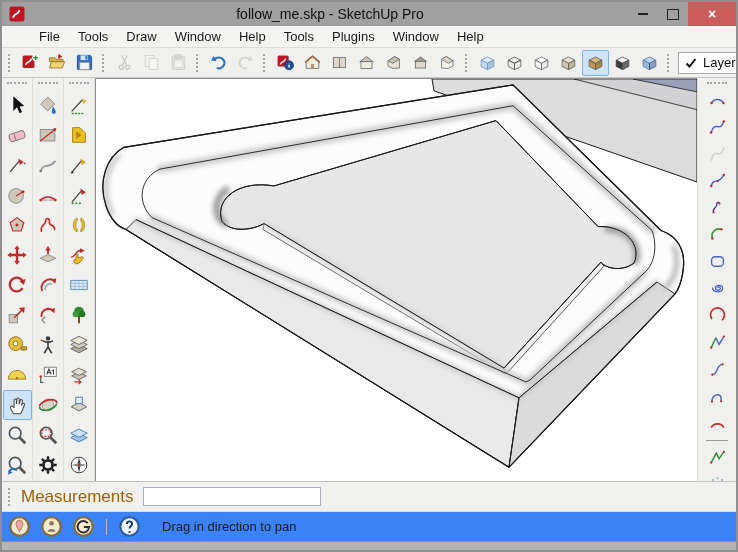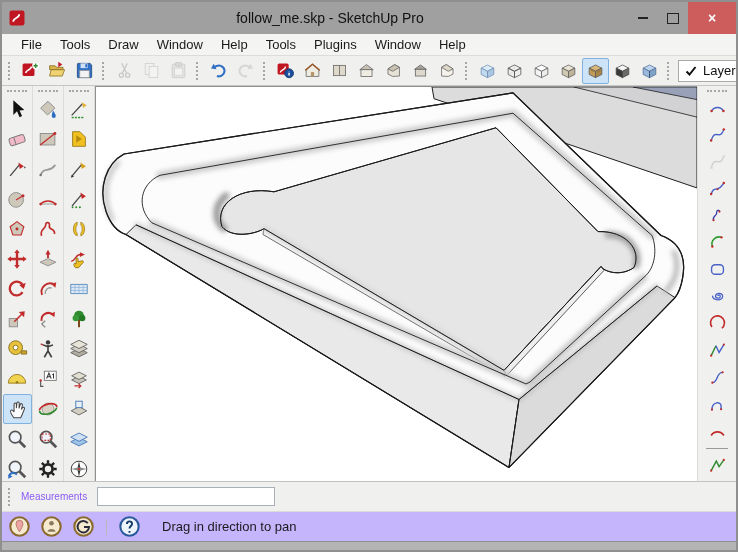--- a/index.html
+++ b/index.html
@@ -1,27 +1,27 @@
 <!DOCTYPE html>
 <html><head>
 <meta charset="utf-8">
 <style>
   html,body{margin:0;padding:0;background:#6b6b6b;font-family:"Liberation Sans","DejaVu Sans",sans-serif;}
   .window{width:738px;height:552px;box-sizing:border-box;border:2px solid #8f8f8f;outline:1px solid #5a5a5a;background:#f0f0ee;display:flex;flex-direction:column;overflow:hidden;}
   
-  .titlebar{height:32px;background:#a0a0a0;display:flex;align-items:center;flex:0 0 auto;}
+  .titlebar{height:24px;background:#a0a0a0;display:flex;align-items:center;flex:0 0 auto;}
   .titlebar .appicon{width:18px;height:18px;margin:0 6px;}
   .titlebar .title{flex:1;text-align:center;font-size:14px;color:#111;white-space:nowrap;overflow:hidden;}
   .winbtns{display:flex;height:100%;}
   .winbtn{width:30px;height:100%;display:flex;align-items:center;justify-content:center;cursor:default;}
   .winbtn .minbar{width:10px;height:2px;background:#222;}
   .winbtn .maxbox{width:10px;height:9px;border:1.5px solid #222;}
   .winbtn.close{width:48px;background:#cd5c5c;color:#fff;font-size:14px;font-weight:bold;}
   
-  .menubar{height:21px;background:#f4f4f2;border-bottom:1px solid #dcdcda;display:flex;align-items:center;padding-left:10px;flex:0 0 auto;}
+  .menubar{height:21px;background:#f4f4f2;border-bottom:1px solid #dcdcda;display:flex;align-items:center;padding-left:28px;flex:0 0 auto;}
   .menu-item{font-size:13px;color:#1a1a1a;padding:1px 9px;cursor:default;}
   
   .toolbar-top{height:29px;display:flex;align-items:center;padding:0 2px;background:#f0f0ee;border-bottom:1px solid #c6c6c4;flex:0 0 auto;}
   .th{width:3px;height:18px;border-left:2px dotted #a6a6a6;margin:0 4px;flex:0 0 auto;}
   .tgroup{display:flex;align-items:center;}
   .tbtn{width:25px;height:24px;display:flex;align-items:center;justify-content:center;border:1px solid transparent;border-radius:2px;cursor:default;flex:0 0 auto;}
   .tbtn.selected{background:#cde3f7;border-color:#7fb2e0;}
   .tbtn.disabled{opacity:.38;filter:grayscale(1);}
   .icn{width:19px;height:19px;display:block;}
   .left .icn{width:22px;height:22px;}
@@ -36,24 +36,24 @@
   .colhandle{width:20px;height:4px;border-top:2px dotted #a6a6a6;margin:4px 0 2px 0;}
   .left .tbtn{width:27px;height:28px;}
   .canvas{flex:1;background:#fff;border-left:1px solid #8f8f8f;border-top:1px solid #8f8f8f;min-width:0;position:relative;}
   .canvas svg{display:block;width:100%;height:100%;}
   .tools-right{width:38px;background:#f0f0ee;border-left:1px solid #dcdcda;display:flex;flex-direction:column;align-items:center;flex:0 0 auto;}
   .tools-right .tbtn{width:28px;height:25px;}
   .rdivider{width:22px;border-top:1px solid #9a9a9a;margin:3px 0;}
   
   .measurebar{height:29px;border-top:1px solid #c2c2c0;background:#f0f0ee;display:flex;align-items:center;flex:0 0 auto;}
   .mhandle{width:3px;height:18px;border-left:2px dotted #a6a6a6;margin:0 8px 0 6px;}
-  .mlabel{font-size:10px;color:#8b5cf6;margin-right:10px;}
+  .mlabel{font-size:17px;color:#a16207;margin-right:10px;}
   .minput{width:168px;height:17px;border:1px solid #a9b0ba;background:#fff;font-size:12px;padding:0 4px;}
   
-  .statusbar{height:29px;background:#c4b5fd;border-top:1px solid #dcdcda;display:flex;align-items:center;padding-left:4px;gap:5px;flex:0 0 auto;}
+  .statusbar{height:29px;background:#3b82f6;border-top:1px solid #dcdcda;display:flex;align-items:center;padding-left:4px;gap:5px;flex:0 0 auto;}
   .statusicons{display:flex;align-items:center;gap:5px;}
   .ssep{width:1px;height:16px;background:#b8b8b8;margin:0 4px;}
   .smsg{font-size:13px;color:#1a1a1a;margin-left:14px;}
   .bottomstrip{height:8px;background:#b4b4b4;border-top:1px solid #8e8e8e;flex:0 0 auto;}
 </style>
 </head>
 <body>
 
 <div class="window">
 

